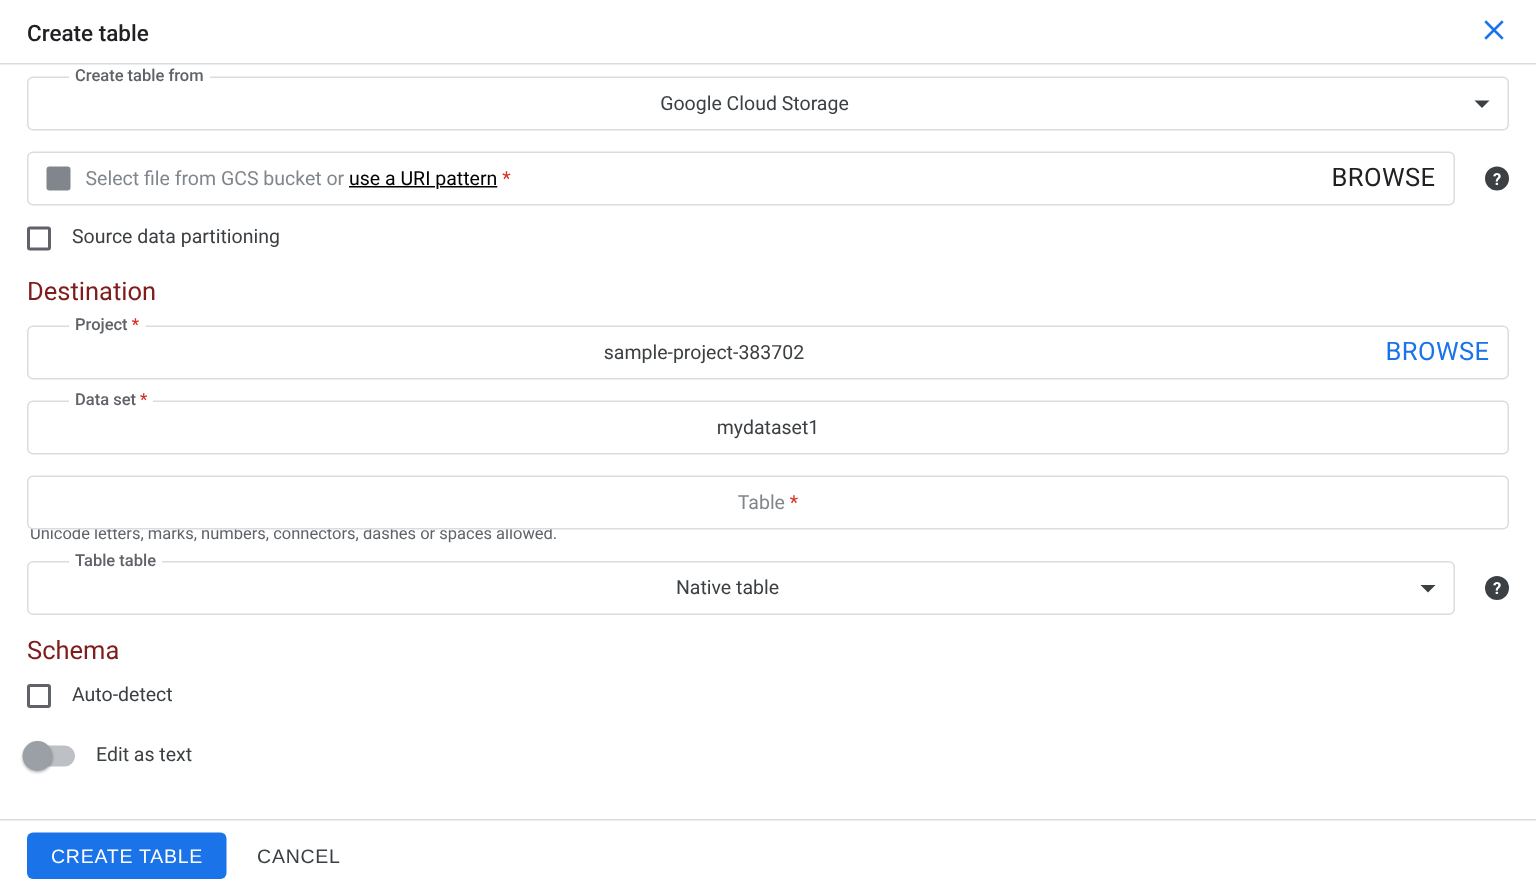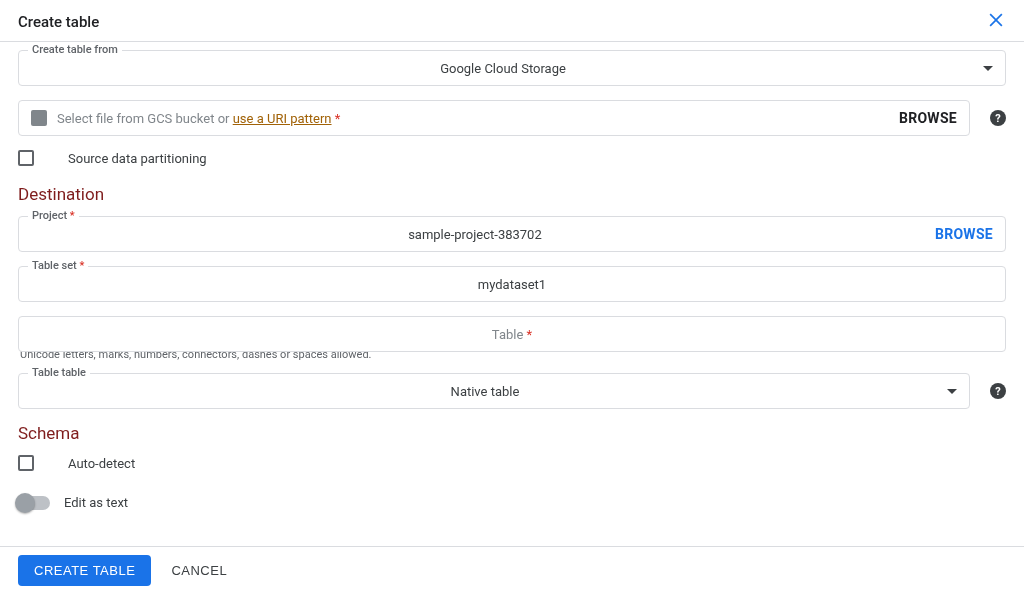--- a/index.html
+++ b/index.html
@@ -28,21 +28,21 @@
   .close-icon { color: #1a73e8; cursor: pointer; }
   .content {
     padding: 8px 18px 0 18px;
     height: 515px;
     overflow-y: auto;
   }
   .field-wrap { position: relative; margin-bottom: 14px; }
   .field-label {
     position: absolute;
     top: -7px;
-    left: 10px;
+    left: 28px;
     background: #fff;
     padding: 0 4px;
     font-size: 11px;
     color: #5f6368;
     font-weight: 500;
     z-index: 1;
   }
   .req { color: #d93025; }
   .field-box {
     border: 1px solid #dadce0;
@@ -70,24 +70,24 @@
     border-top: 5px solid #3c4043;
     margin-left: 8px;
   }
   .file-select-box .file-icon {
     width: 16px; height: 16px;
     background: #80868b;
     border-radius: 2px;
     margin-right: 10px;
     display: inline-block;
   }
-  .link { color: #a16207; text-decoration: underline; cursor: pointer; }
+  .link { color: #000000; text-decoration: underline; cursor: pointer; }
   .browse-btn {
-    font-size: 14px;
-    font-weight: 700;
+    font-size: 17px;
+    font-weight: 400;
     letter-spacing: 0.3px;
     color: #202124;
     cursor: pointer;
     margin-left: 16px;
   }
   .browse-btn.blue { color: #1a73e8; }
   .help-icon {
     width: 16px; height: 16px;
     border-radius: 50%;
     background: #3c4043;
@@ -95,23 +95,21 @@
     font-size: 11px;
     font-weight: 700;
     display: inline-flex;
     align-items: center;
     justify-content: center;
     margin-left: 12px;
     cursor: pointer;
   }
   .checkbox-row {
     display: flex;
-    align-items: center;
     margin-bottom: 18px;
-    gap: 20px;
   }
   .checkbox {
     width: 16px; height: 16px;
     border: 2px solid #5f6368;
     border-radius: 2px;
     margin-right: 14px;
     cursor: pointer;
   }
   .section-title {
     font-size: 17px;
@@ -243,21 +241,21 @@
       <span>Project</span> <span class="req">*</span>
     </span>
     <div class="field-box">
       <span class="field-value">sample-project-383702</span>
       <span class="browse-btn blue">BROWSE</span>
     </div>
   </div>
 
   <div class="field-wrap">
     <span class="field-label">
-      <span>Table set</span> <span class="req">*</span>
+      <span>Data set</span> <span class="req">*</span>
     </span>
     <div class="field-box">
       <span class="field-value">mydataset1</span>
     </div>
   </div>
 
   <div class="field-wrap" style="margin-bottom:6px;">
     <div class="field-box">
       <span class="field-value placeholder-text">
         <span>Table</span> <span class="req">*</span>

